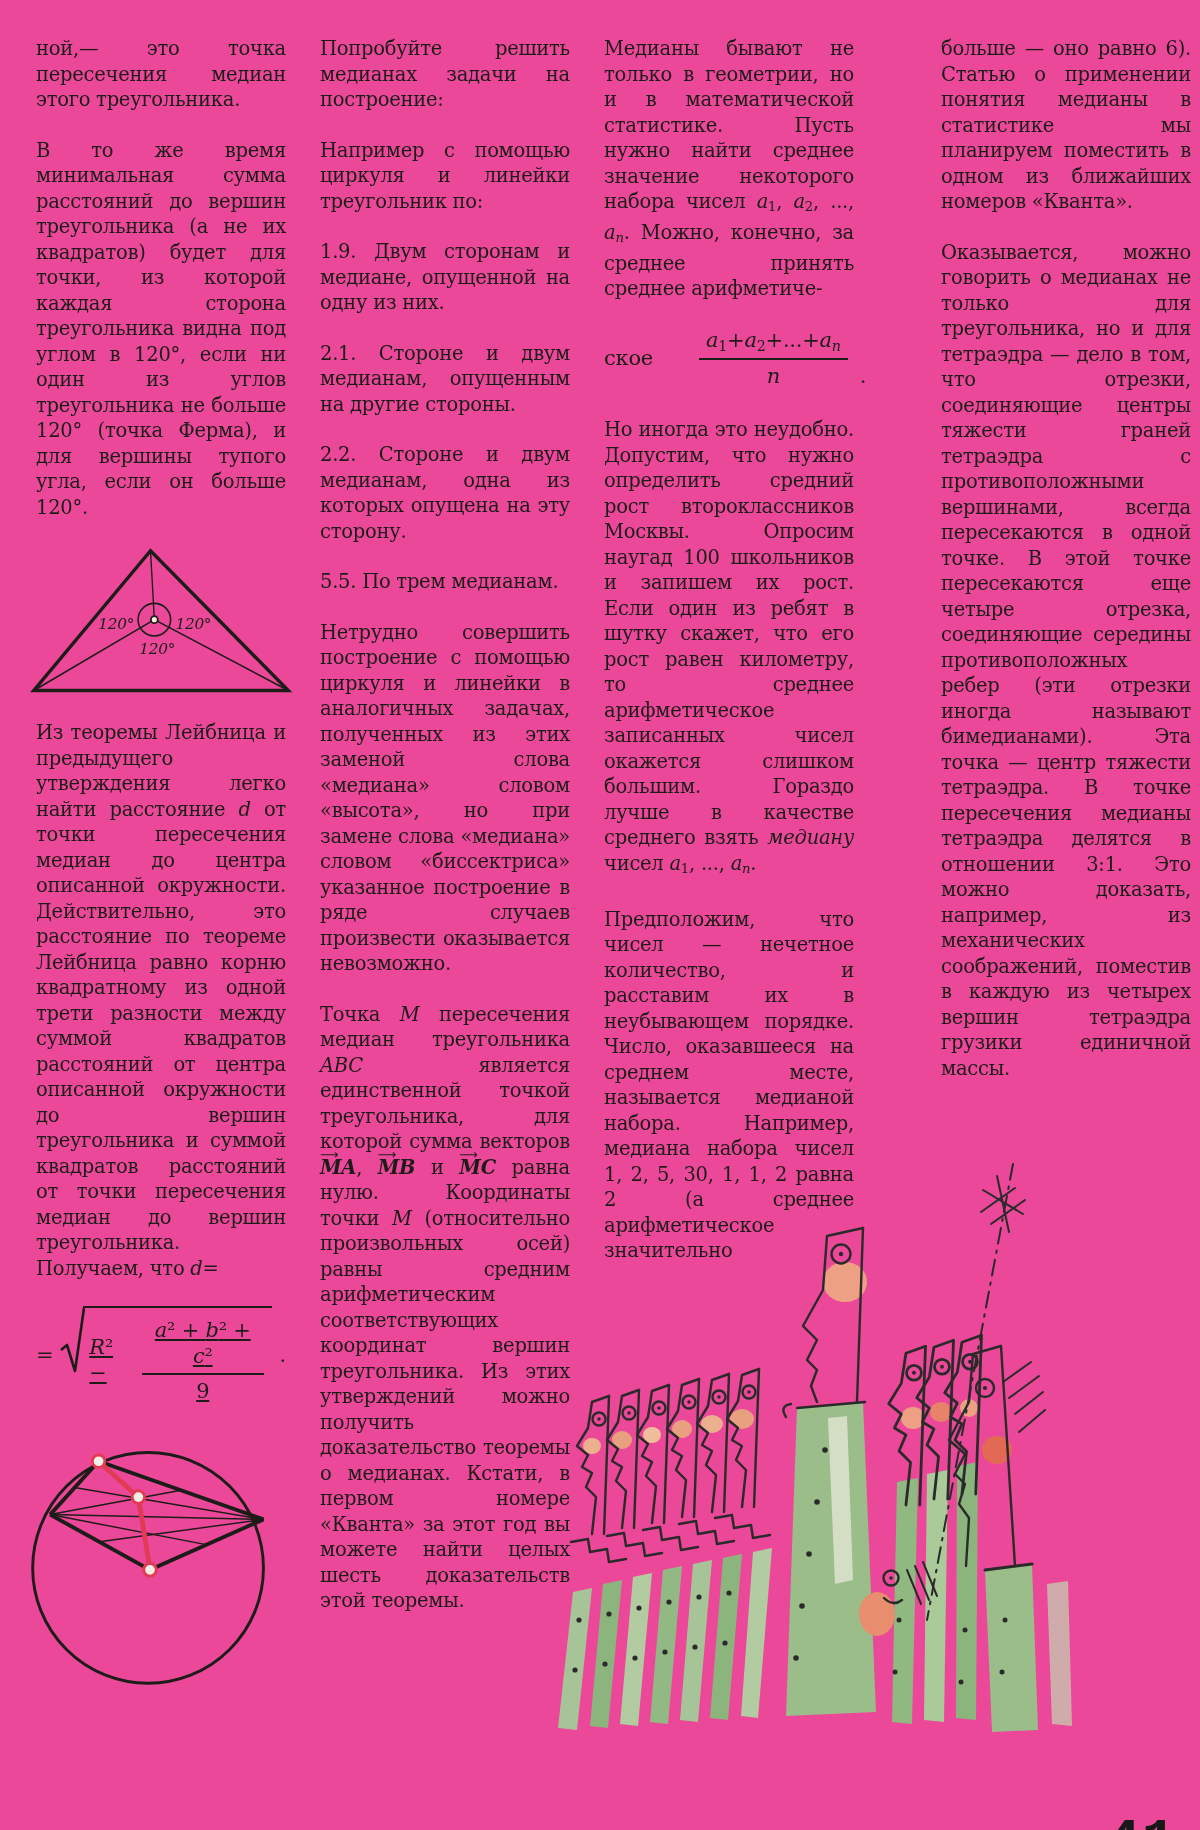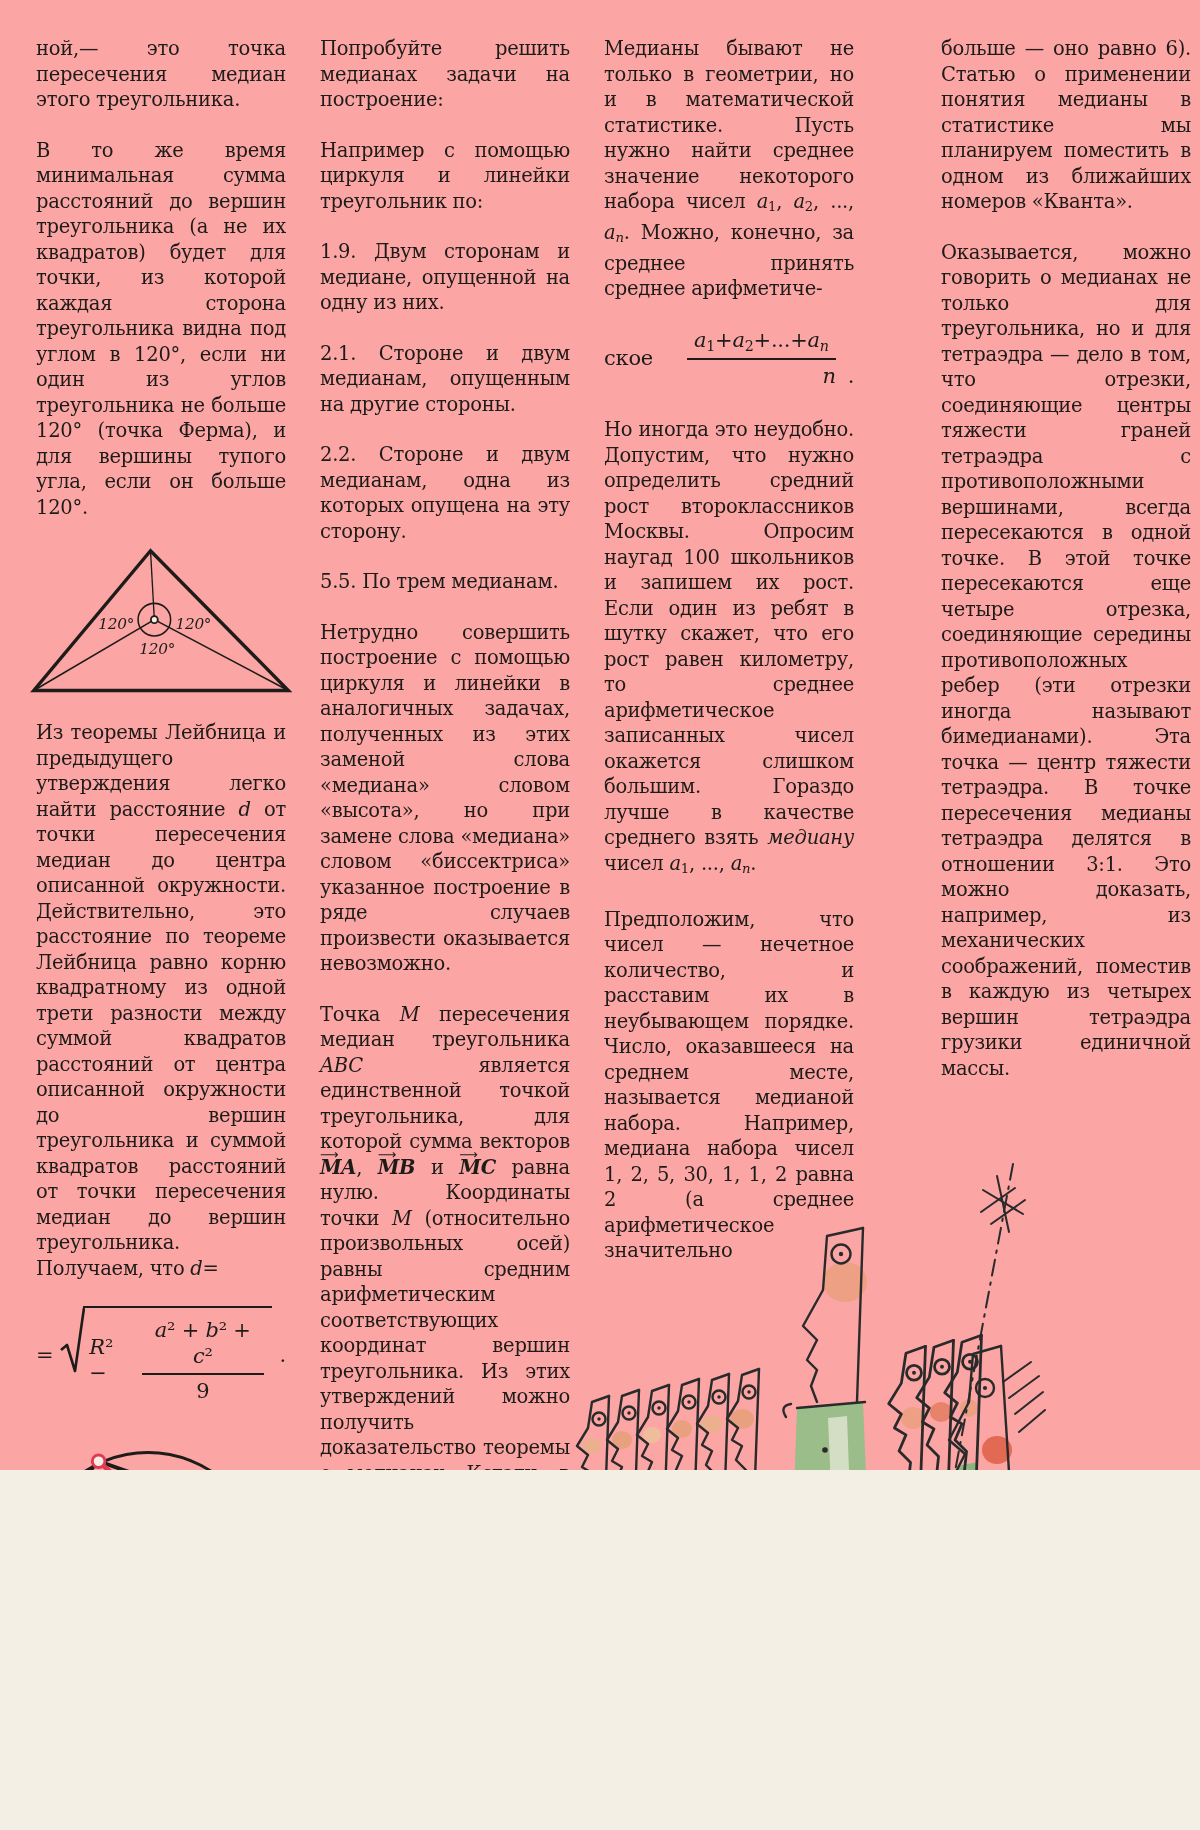--- a/index.html
+++ b/index.html
@@ -1,17 +1,17 @@
 <!DOCTYPE html>
 <html lang="ru"><head>
 <meta charset="utf-8">
 <style>
   html,body{margin:0;padding:0;background:#f3efe4;}
   .page{
-    position:relative;width:1200px;height:1470px;background:#fca5a5;
+    position:relative;width:1200px;height:1830px;background:#ec4899;
     font-family:"DejaVu Serif","Liberation Serif",serif;color:#1d1c19;overflow:hidden;
   }
   .col{
     position:absolute;top:36px;width:250px;text-align:justify;
     font-size:19.5px;line-height:25.5px;letter-spacing:-0.25px;
     hyphens:auto;-webkit-hyphens:auto;
   }
   #col1{left:36px}
   #col2{left:320px}
   #col3{left:604px}
@@ -27,24 +27,24 @@
   }
   
   .display-formula{display:flex;align-items:center;margin:2px 0 28px 0;font-size:21px;line-height:1.25;}
   .frac{display:inline-block;text-align:center;vertical-align:middle;}
   .frac .num{display:block;border-bottom:2.4px solid #1d1c19;padding:0 7px 3px 7px;}
   .frac .den{display:block;padding-top:3px;}
   .root{display:inline-flex;align-items:flex-start;margin-left:6px;}
   .radsvg{width:26px;height:68px;flex:0 0 auto;}
   .radicand{
     border-top:2.6px solid #1d1c19;display:inline-flex;align-items:center;gap:10px;
-    padding:9px 8px 0 6px;margin-left:-2px;min-height:58px;
+    padding:9px 8px 0 6px;margin-left:-2px;min-height:58px;text-decoration:underline;
   }
   .period{margin-left:8px;}
-  .mean .frac{margin-left:34px;text-align:right;}
+  .mean .frac{margin-left:46px;}
   .mean .period{align-self:flex-end;margin-left:12px;}
   .tri{display:block;width:268px;height:155px;margin:16px 0 20px -8px;}
   .circ{display:block;width:256px;height:266px;margin:28px 0 0 -14px;}
   .illus{position:absolute;left:545px;top:1150px;width:655px;height:585px;}
   .pageno{
     position:absolute;left:1106px;top:1810px;
     font-family:Liberation Mono, monospace;font-weight:bold;
     font-size:58px;letter-spacing:1px;color:#181818;
   }
 </style>

